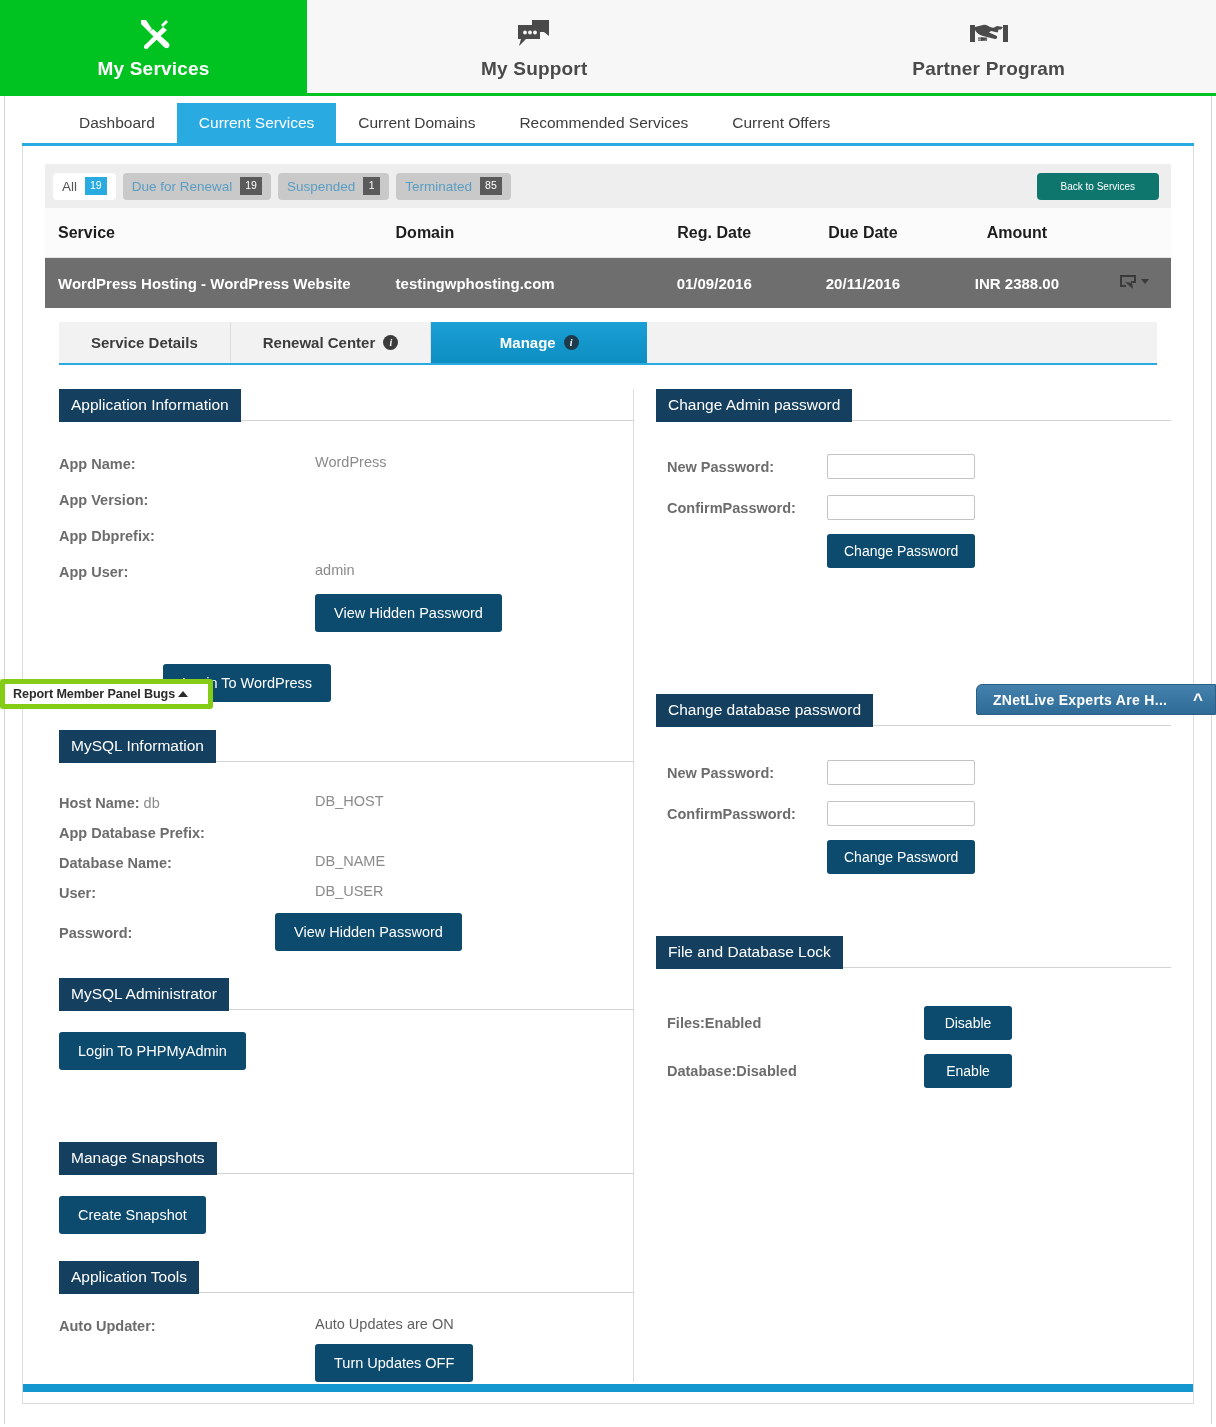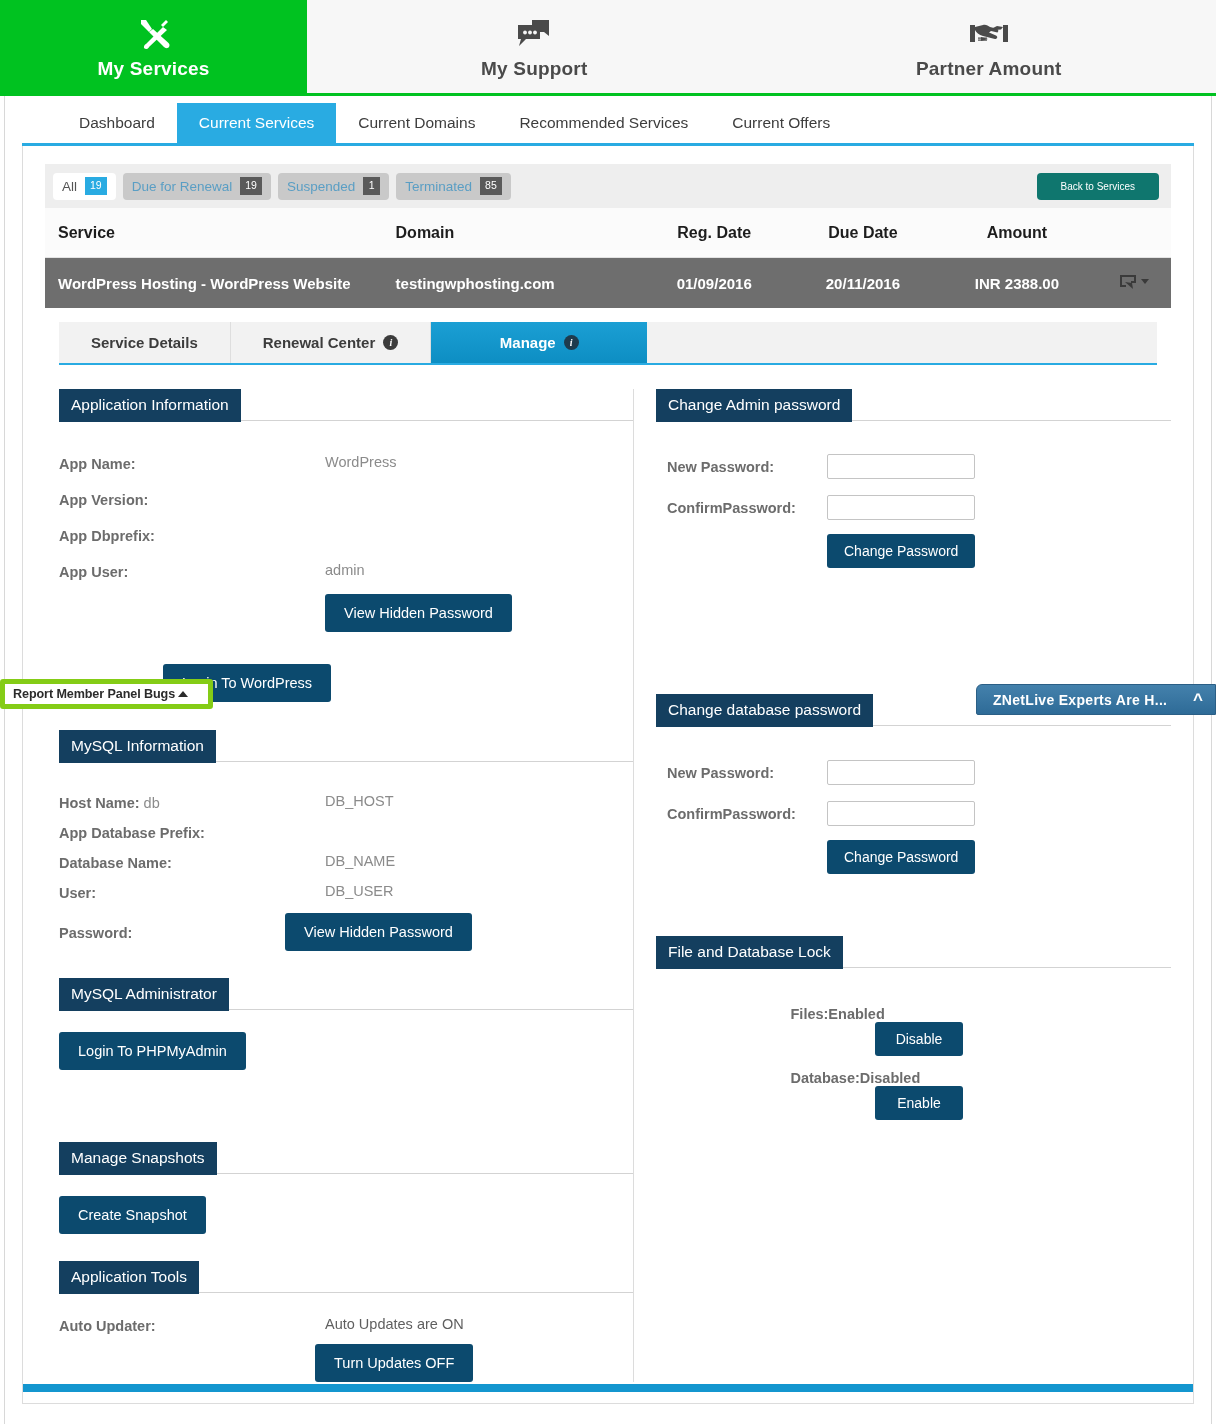--- a/index.html
+++ b/index.html
@@ -240,21 +240,20 @@
     height: 1px;
     background: #d3d3d3;
     margin-bottom: 1px;
   }
 
   
   .field-row {
     display: flex;
     align-items: flex-start;
     margin-top: 18px;
-    gap: 10px;
   }
   .field-label {
     width: 256px;
     font-size: 14.5px;
     color: #6c6c6c;
     font-weight: bold;
     padding-top: 2px;
   }
   .field-label .light { font-weight: normal; color: #8b8b8b; }
   .field-value {
@@ -299,21 +298,20 @@
     padding: 0 5px;
     border-radius: 2px;
   }
   .pw-actions { margin-top: 14px; margin-left: 160px; }
 
   
   .lock-row {
     display: flex;
     align-items: center;
     margin-top: 18px;
-    flex-direction: column;
   }
   .lock-label {
     width: 257px;
     font-size: 14.5px;
     color: #6c6c6c;
     font-weight: bold;
   }
 
   
   .bug-widget {
@@ -420,21 +418,21 @@
       <svg width="40" height="28" viewBox="0 0 40 28" fill="#4a4a4a">
         <path d="M1 5 H6 V22 H1 Z"></path>
         <path d="M34 5 H39 V22 H34 Z"></path>
         <path d="M6 7 L14 5 C17 4.2 19 6 21 7 L27 8.5 C29.5 9 30 11 28.5 12.5 L22 11 L20 12.5 L27 15.5 C29 16.5 28.5 19 26 19 L14 16 C10 15 7 12 6 10 Z"></path>
         <path d="M34 7 L28 6 L23 8.5 L26 10 L32 9.5 Z"></path>
         <path d="M12 17 L19 19 L12 21 Z" fill="#4a4a4a"></path>
         <rect x="9" y="17.5" width="9" height="1.2"></rect>
         <rect x="9" y="19.5" width="9" height="1.2"></rect>
       </svg>
     </span>
-    <span class="nav-label">Partner Amount</span>
+    <span class="nav-label">Partner Program</span>
   </div>
 </div>
 
 <div class="page-frame">
   <div class="frame-border"></div>
 
   <div class="subtabs">
     <div class="subtab">Dashboard</div>
     <div class="subtab active">Current Services</div>
     <div class="subtab">Current Domains</div>

